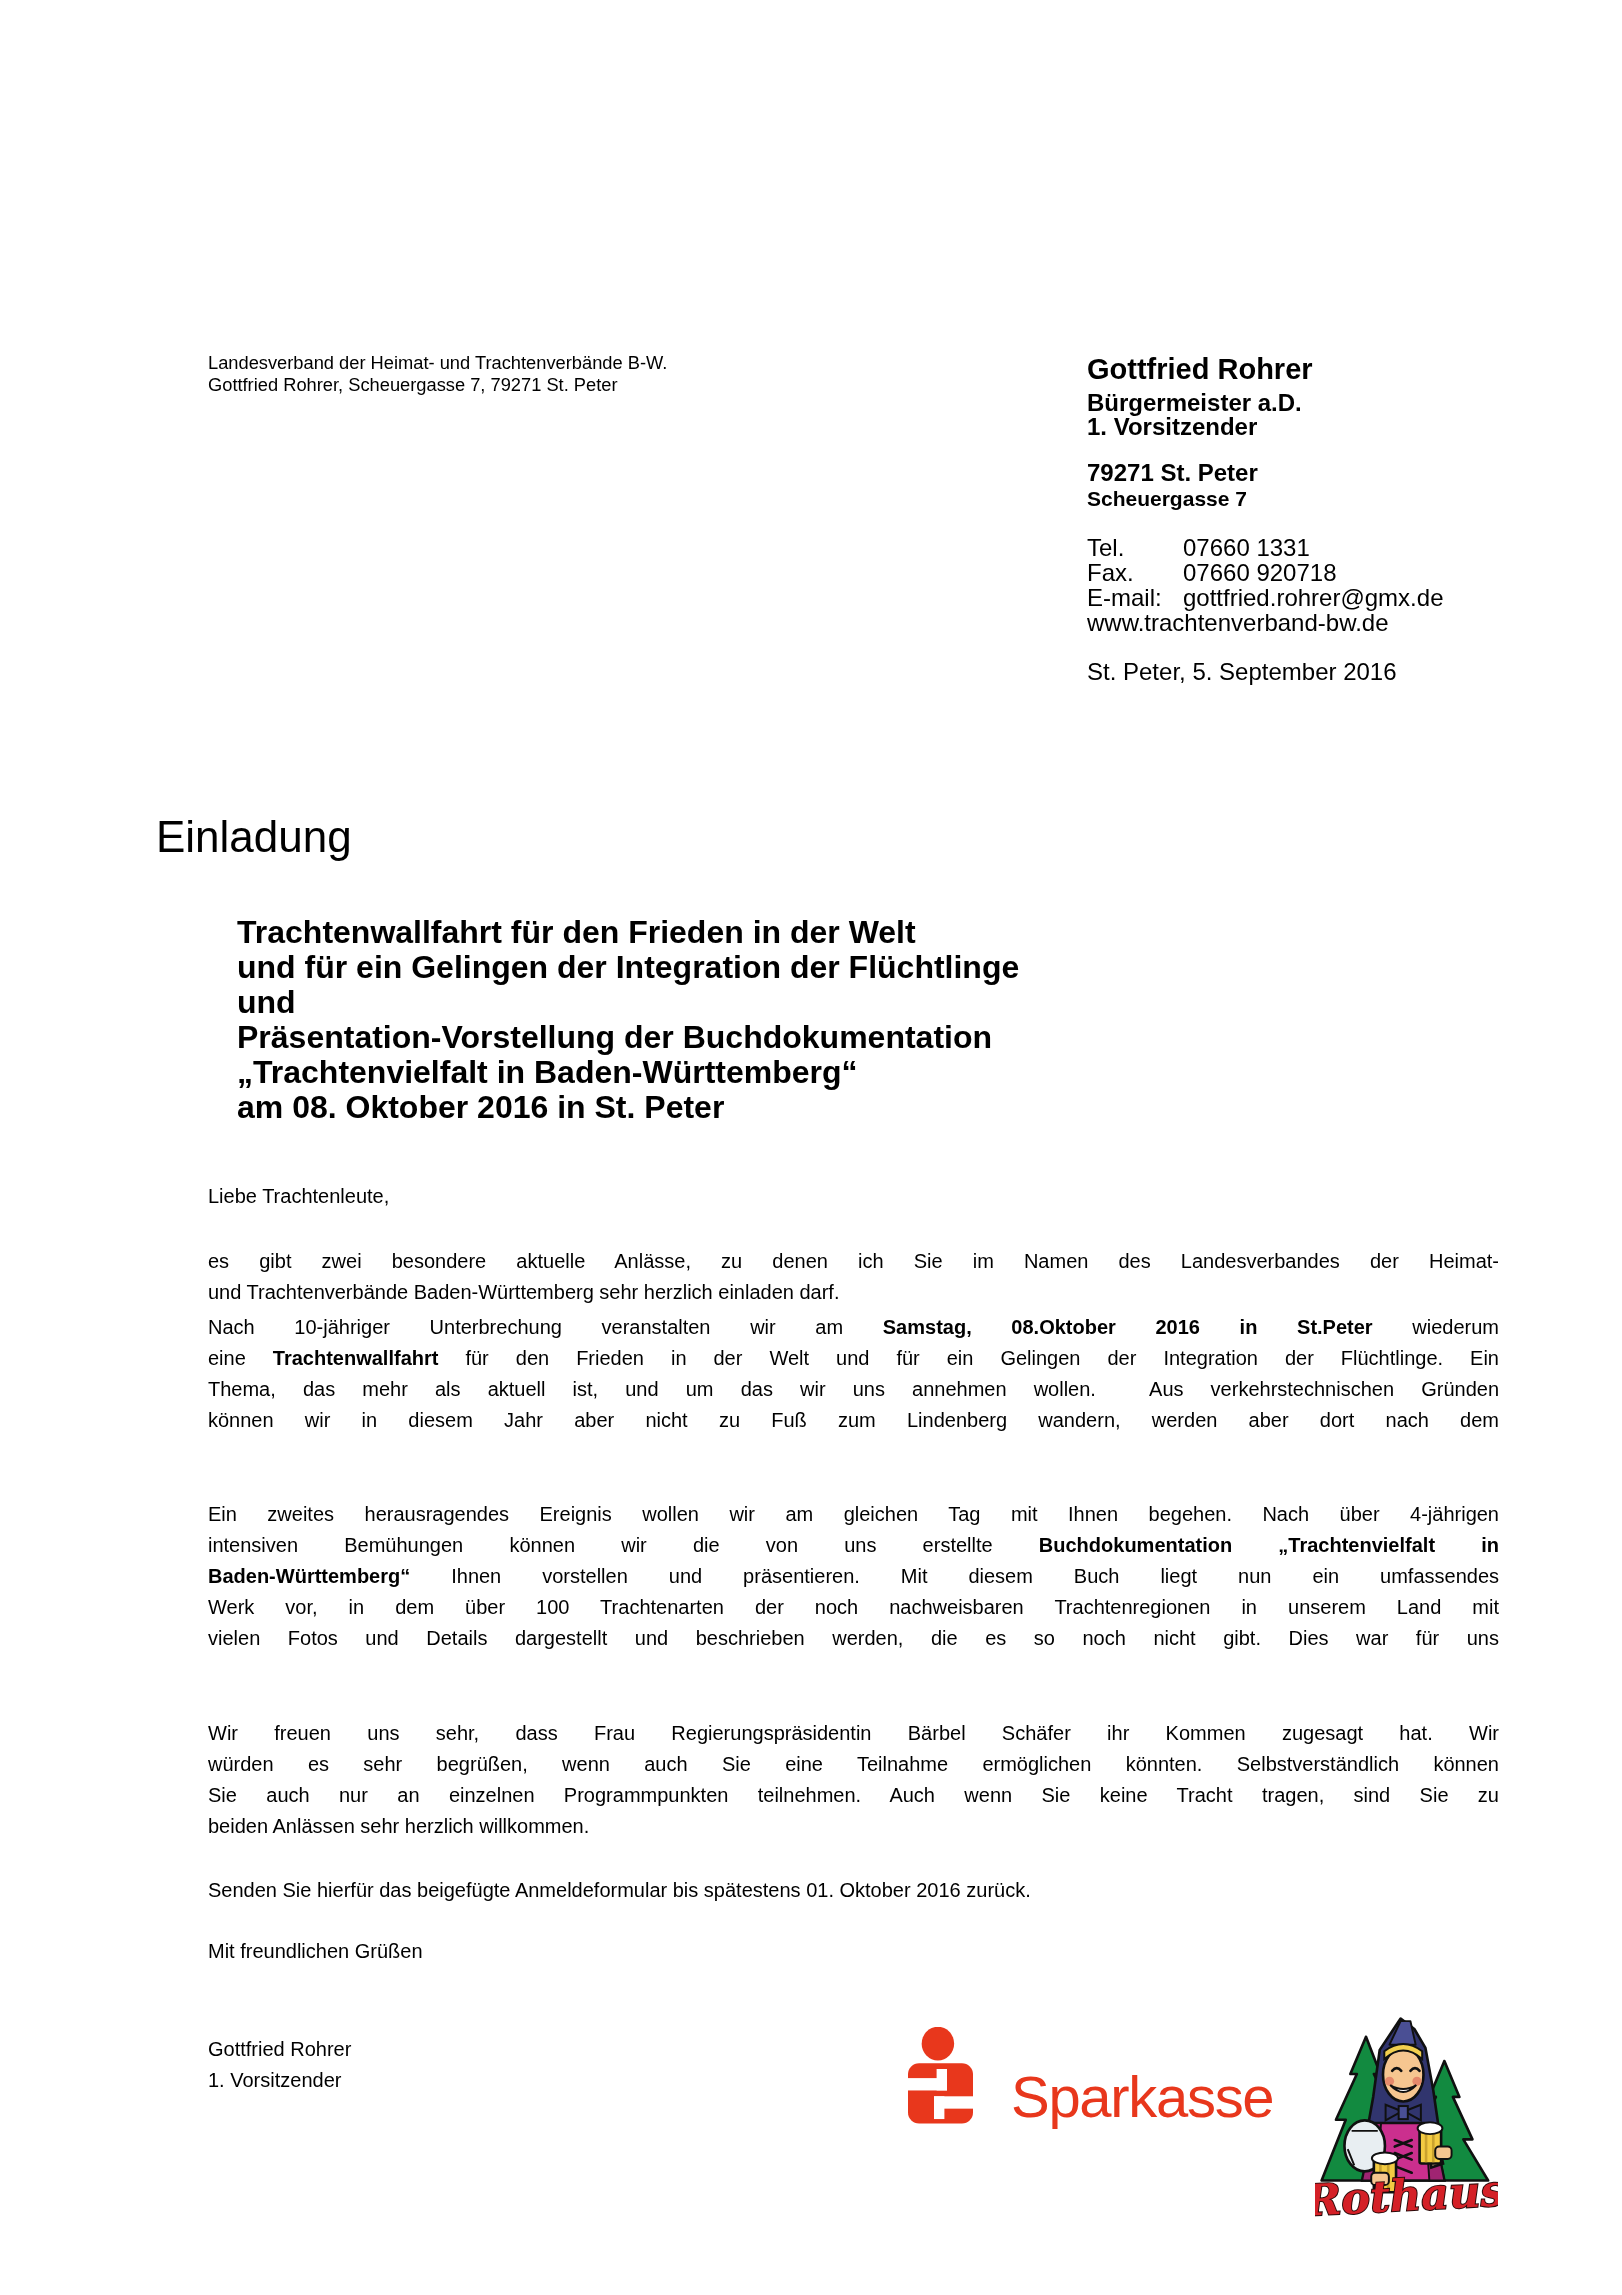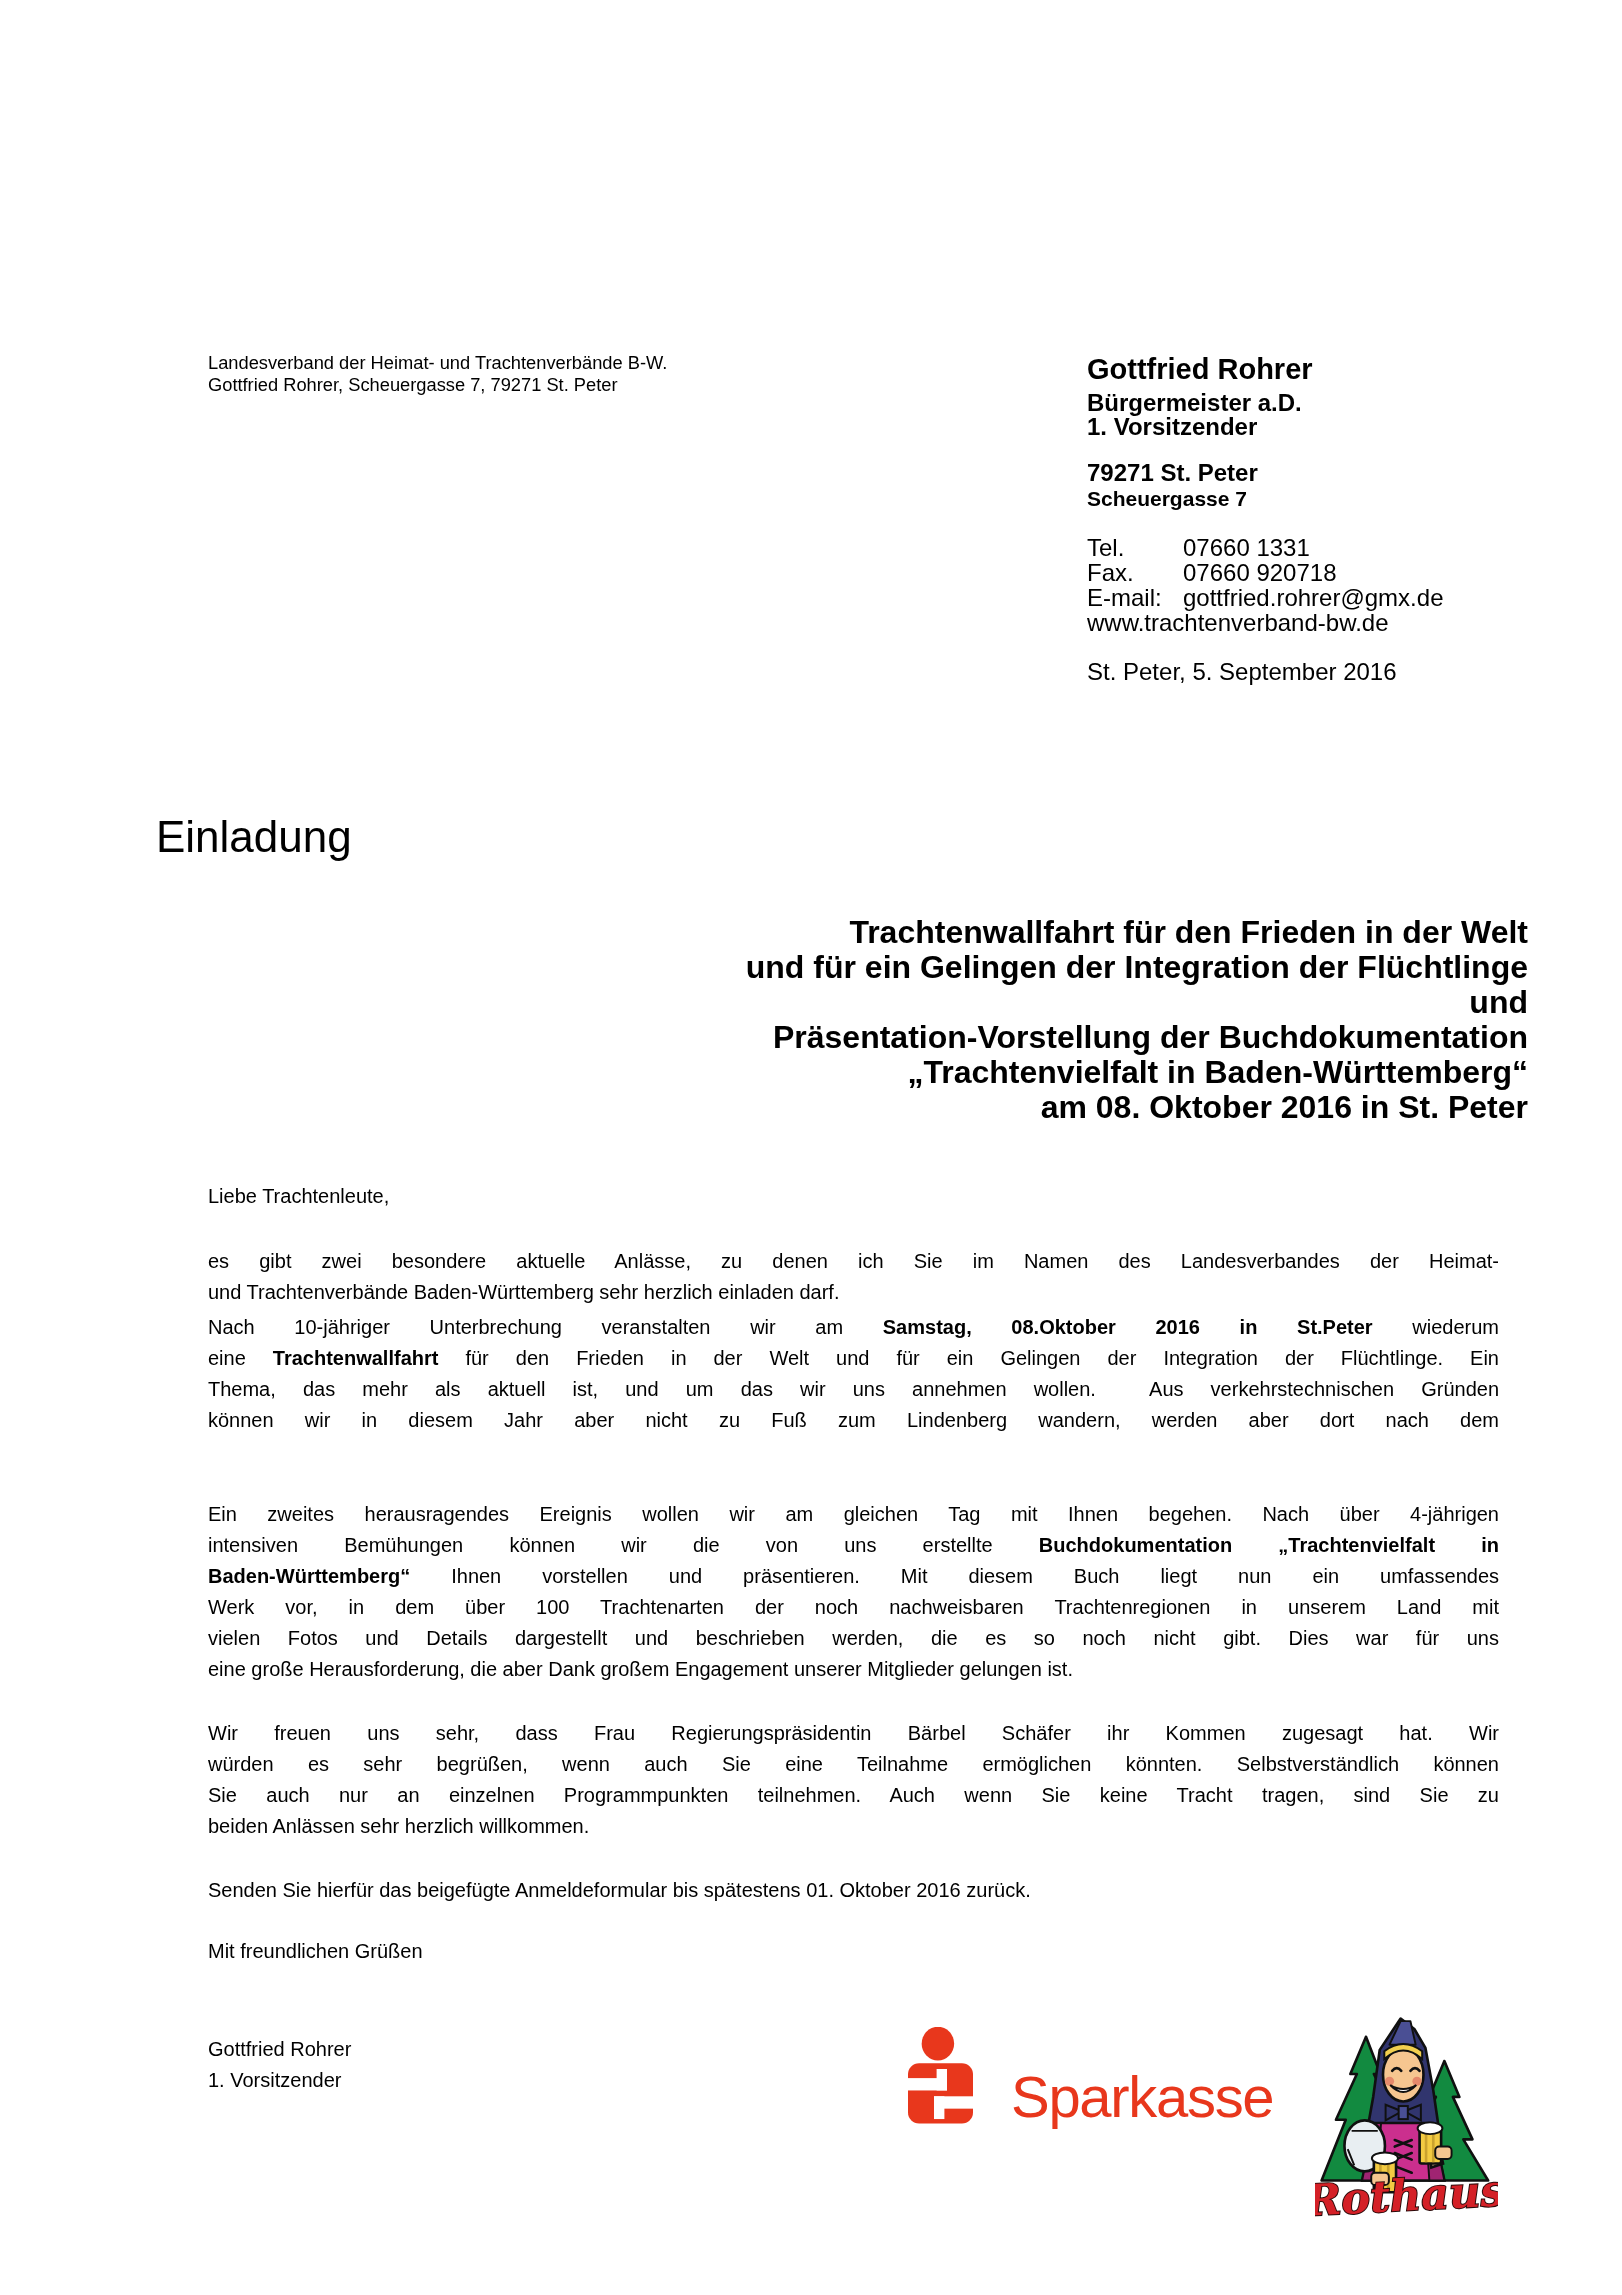--- a/index.html
+++ b/index.html
@@ -36,21 +36,21 @@
   .r-title2{left:1087px;top:413px;font-size:24px;font-weight:bold;line-height:27.5px;}
   .r-city{left:1087px;top:459px;font-size:24px;font-weight:bold;line-height:27.5px;}
   .r-street{left:1087px;top:485px;font-size:21px;line-height:27.5px;font-weight:bold;}
   .r-contact{left:1087px;top:535px;font-size:24px;line-height:25px;}
   .r-contact .row{display:flex;}
   .r-contact .lbl{width:96px;flex:0 0 96px;}
   .r-date{left:1087px;top:658px;font-size:24px;line-height:27.5px;}
   
   .title-wrap{left:156px;top:812px;width:1291px;text-align:left;font-size:44px;line-height:50px;}
   
-  .headline{left:237px;top:915px;width:1291px;text-align:right;font-size:32px;line-height:35px;font-weight:bold;}
+  .headline{left:237px;top:915px;width:1291px;text-align:left;font-size:32px;line-height:35px;font-weight:bold;}
   
   .body-block{left:208px;width:1291px;font-size:20px;line-height:31px;}
   .salutation{top:1181px;}
   .para-a{top:1246px;}
   .para-b{top:1312px;}
   .para-c{top:1499px;}
   .para-d{top:1718px;}
   .para-e{top:1875px;}
   .closing{top:1936px;}
   .signature{top:2034px;}
@@ -122,21 +122,20 @@
       <div class="jline"><span>eine </span><b>Trachtenwallfahrt</b><span> für den Frieden in der Welt und für ein Gelingen der Integration der Flüchtlinge. Ein</span></div>
       <div class="jline"><span>Thema, das mehr als aktuell ist, und um das wir uns annehmen wollen.  Aus verkehrstechnischen Gründen</span></div>
       <div class="jline"><span>können wir in diesem Jahr aber nicht zu Fuß zum Lindenberg wandern, werden aber dort nach dem</span></div>
     </div>
   <div class="abs body-block para-c">
       <div class="jline"><span>Ein zweites herausragendes Ereignis wollen wir am gleichen Tag mit Ihnen begehen. Nach über 4-jährigen</span></div>
       <div class="jline"><span>intensiven Bemühungen können wir die von uns erstellte </span><b>Buchdokumentation „Trachtenvielfalt in</b></div>
       <div class="jline"><b>Baden-Württemberg“</b><span> Ihnen vorstellen und präsentieren. Mit diesem Buch liegt nun ein umfassendes</span></div>
       <div class="jline"><span>Werk vor, in dem über 100 Trachtenarten der noch nachweisbaren Trachtenregionen in unserem Land mit</span></div>
       <div class="jline"><span>vielen Fotos und Details dargestellt und beschrieben werden, die es so noch nicht gibt. Dies war für uns</span></div>
-      <div class="jline last"><span>eine große Herausforderung, die aber Dank großem Engagement unserer Mitglieder gelungen ist.</span></div>
     </div>
   <div class="abs body-block para-d">
       <div class="jline"><span>Wir freuen uns sehr, dass Frau Regierungspräsidentin Bärbel Schäfer ihr Kommen zugesagt hat. Wir</span></div>
       <div class="jline"><span>würden es sehr begrüßen, wenn auch Sie eine Teilnahme ermöglichen könnten. Selbstverständlich können</span></div>
       <div class="jline"><span>Sie auch nur an einzelnen Programmpunkten teilnehmen. Auch wenn Sie keine Tracht tragen, sind Sie zu</span></div>
       <div class="jline last"><span>beiden Anlässen sehr herzlich willkommen.</span></div>
     </div>
   <div class="abs body-block para-e">
       <div class="jline last"><span>Senden Sie hierfür das beigefügte Anmeldeformular bis spätestens 01. Oktober 2016 zurück.</span></div>
     </div>

